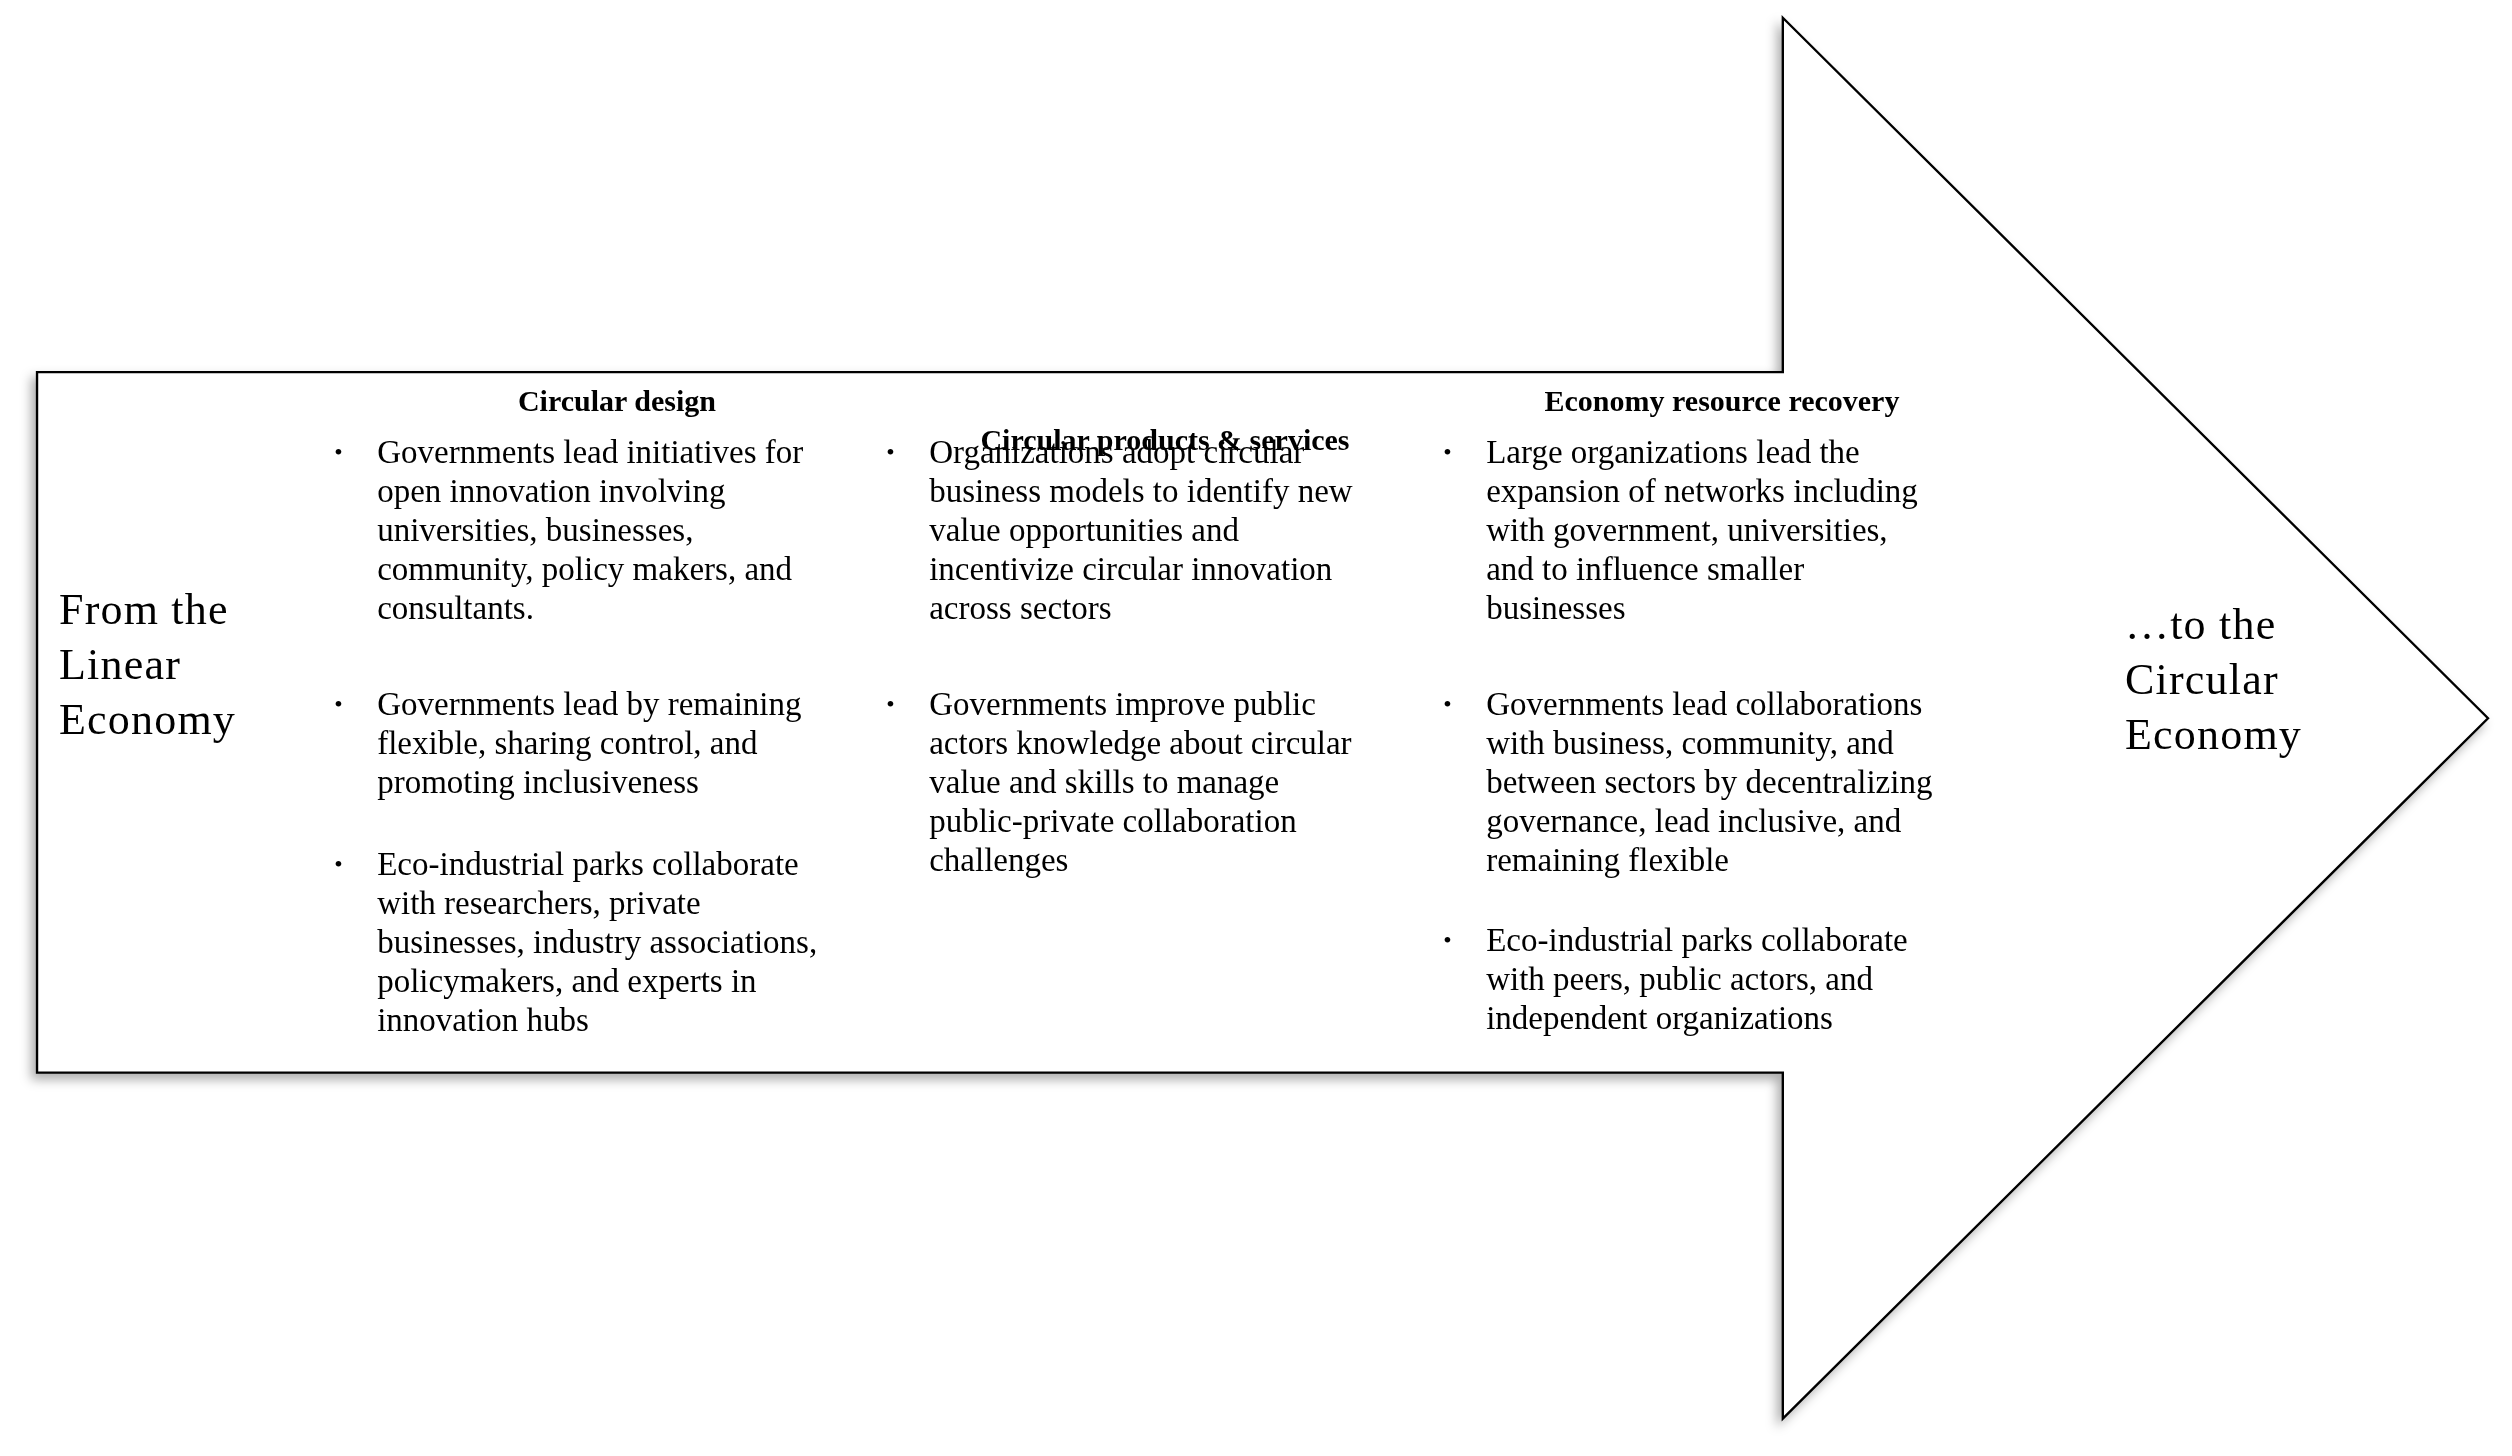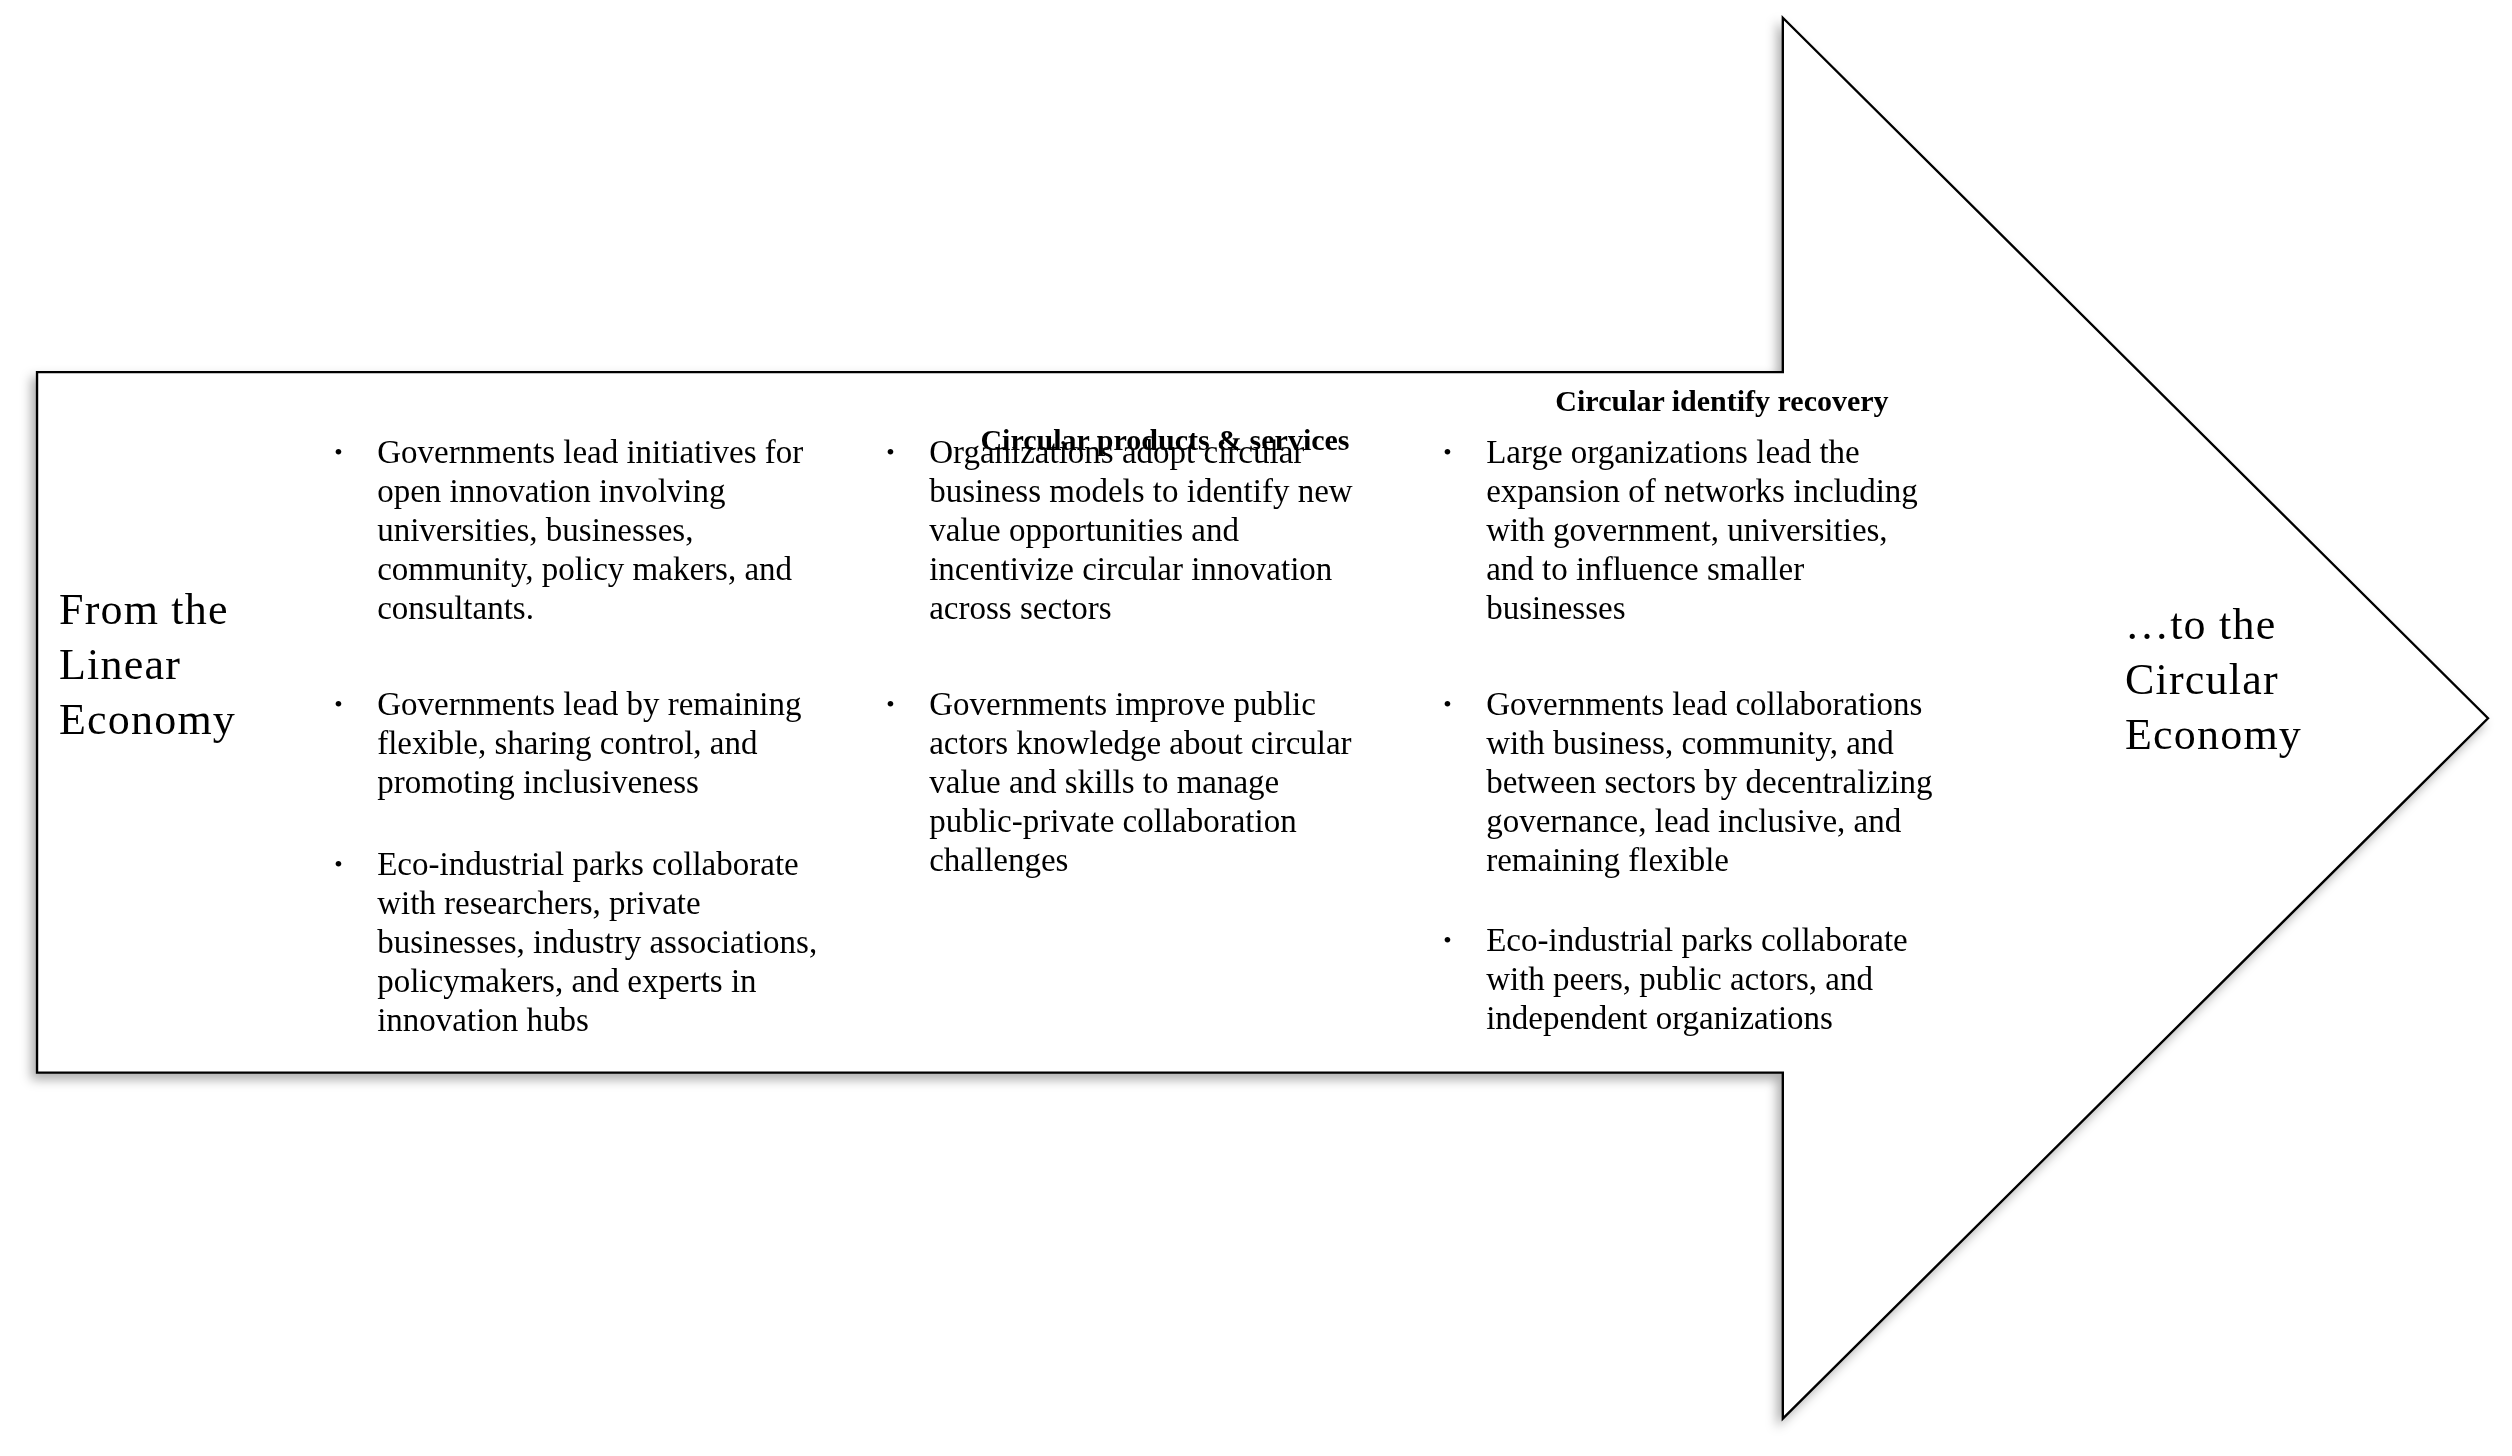--- a/index.html
+++ b/index.html
@@ -48,24 +48,25 @@
   </svg>
 
   <div class="side-label" style="left:59px;top:582px;">From the
 Linear
 Economy</div>
 
   <div class="side-label" style="left:2125px;top:597px;">…to the
 Circular
 Economy</div>
 
+  <div class="col-header" style="left:350px;">Circular design</div>
 
   <div class="col-header" style="left:898px;margin-top:39px;">Circular products &amp; services</div>
 
-  <div class="col-header" style="left:1455px;">Circular identify recovery</div>
+  <div class="col-header" style="left:1455px;">Economy resource recovery</div>
 
   <div class="bullet" style="left:333px;top:433px;">
     <span class="dot">•</span>
     <span class="btext">Governments lead initiatives for
 open innovation involving
 universities, businesses,
 community, policy makers, and
 consultants.</span>
   </div>
   <div class="bullet" style="left:333px;top:685px;">

